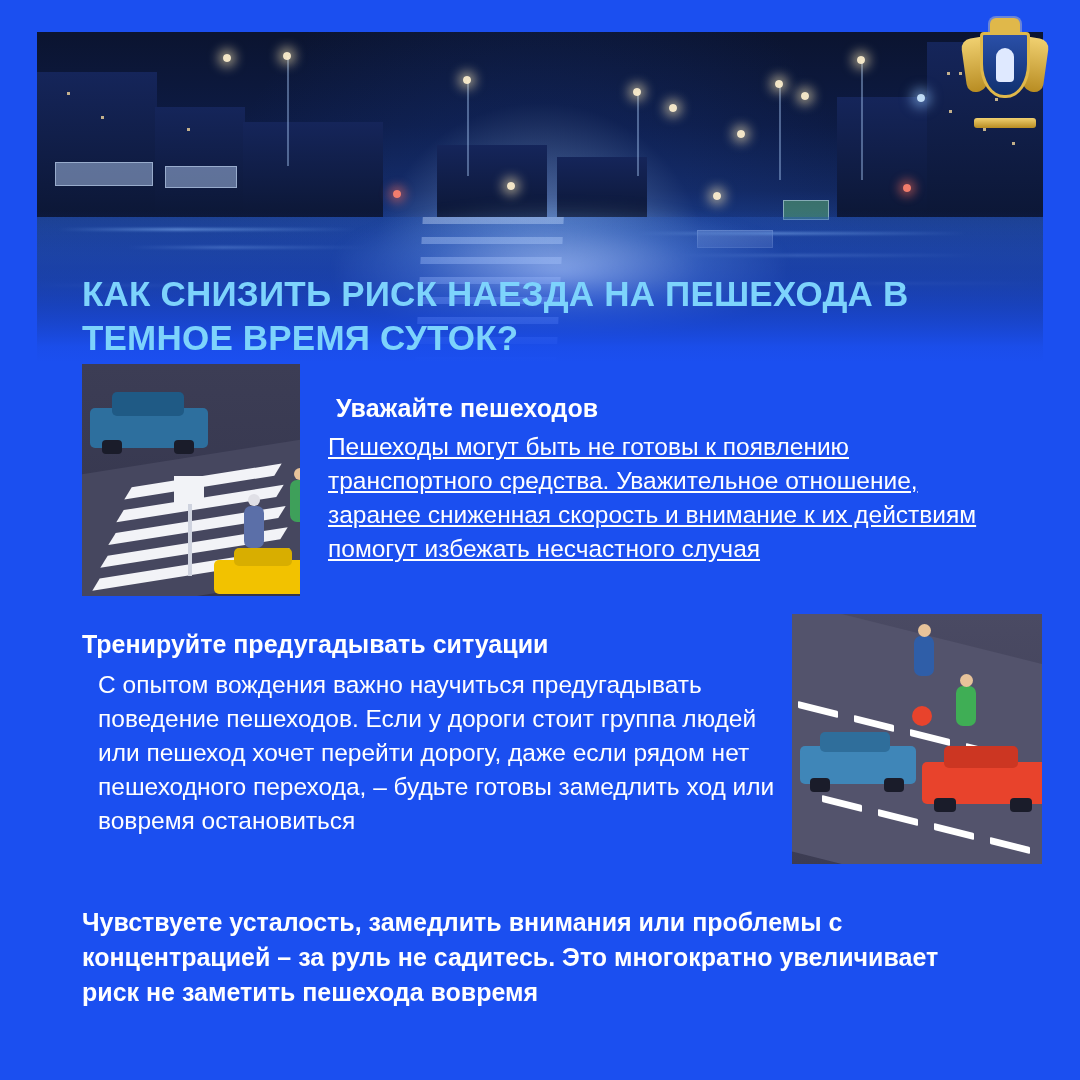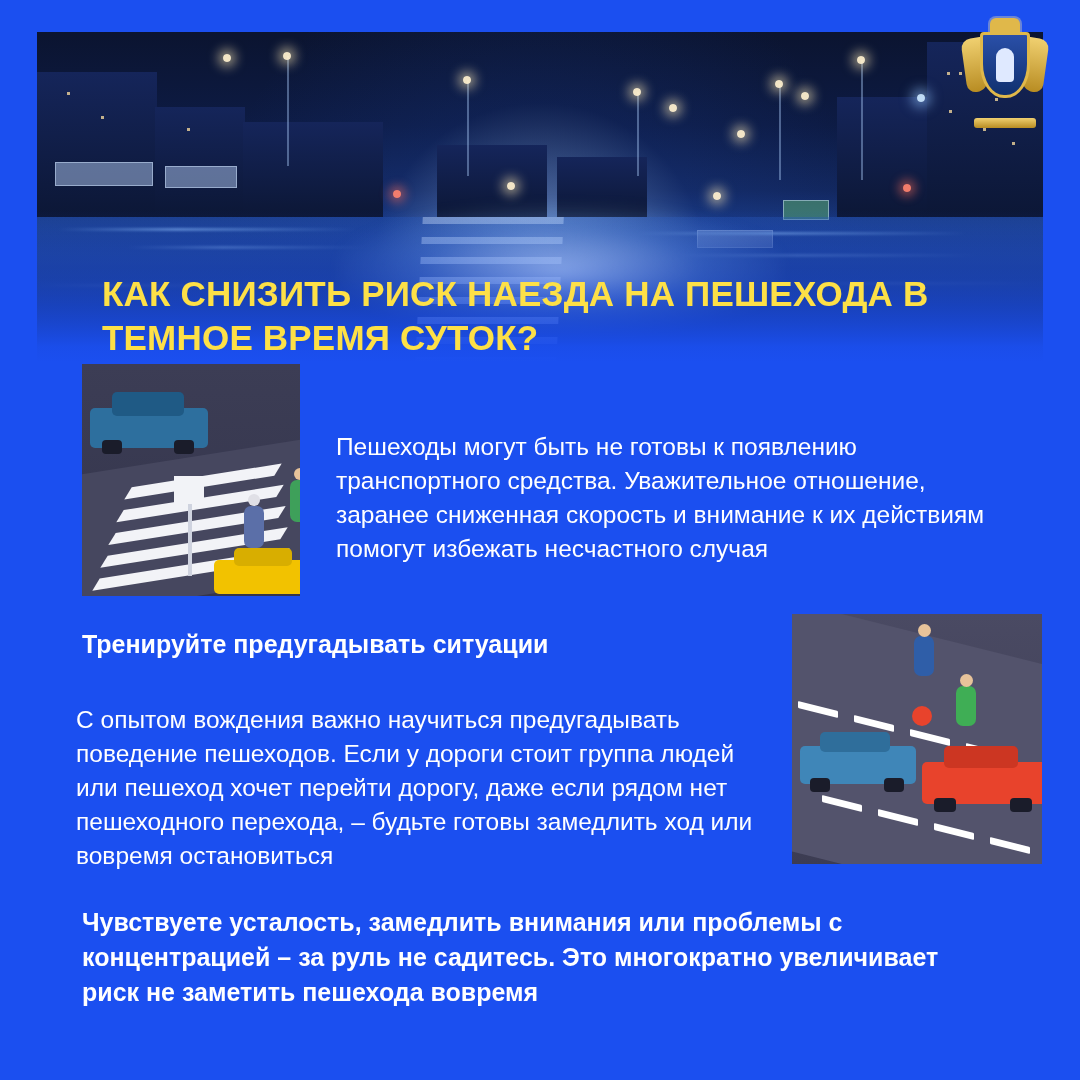--- a/index.html
+++ b/index.html
@@ -161,26 +161,25 @@
     background: linear-gradient(180deg, #f0d070 0%, #b88c22 100%);
     border-radius: 3px;
   }
 
   
   .title {
     position: absolute;
     left: 82px;
     top: 272px;
     width: 900px;
-    color: #fde047;
+    color: #7dd3fc;
     font-size: 35px;
     line-height: 44px;
     font-weight: bold;
     letter-spacing: 0.2px;
-    margin-left: 20px;
   }
 
   .thumb {
     position: absolute;
     overflow: hidden;
     background: #3a3b53;
   }
   .thumb-1 {
     left: 82px;
     top: 364px;
@@ -240,24 +239,24 @@
     font-weight: bold;
     line-height: 32px;
   }
   .body-text {
     position: absolute;
     color: #ffffff;
     font-size: 24.5px;
     line-height: 34px;
   }
   .block1-title { left: 336px; top: 392px; width: 640px; }
-  .block1-body  { left: 336px; top: 430px; width: 660px; }
+  .block1-body  { left: 328px; top: 430px; width: 660px; text-decoration: underline; }
 
   .block2-title { left: 82px; top: 628px; width: 680px; }
-  .block2-body  { left: 76px; top: 668px; width: 700px; margin-top: 35px; }
+  .block2-body  { left: 98px; top: 668px; width: 700px; }
 
   .footnote {
     position: absolute;
     left: 82px;
     top: 905px;
     width: 920px;
     color: #ffffff;
     font-size: 25px;
     line-height: 35px;
     font-weight: bold;
@@ -359,20 +358,21 @@
 
     <div class="ped-sign-post" style="left:106px;top:136px;height:76px;"></div>
     <div class="ped-sign" style="left:92px;top:112px;width:30px;height:28px;background:#f2f3f7;border-color:#f2f3f7;transform:none;"></div>
 
     <div class="person" style="left:208px;top:116px;width:20px;height:42px;background:#3ea05a;border-radius:7px;"></div>
     <div class="person" style="left:212px;top:104px;width:12px;height:12px;background:#e7c39a;border-radius:50%;"></div>
     <div class="person" style="left:162px;top:142px;width:20px;height:42px;background:#5b6fa8;border-radius:7px;"></div>
     <div class="person" style="left:166px;top:130px;width:12px;height:12px;background:#e0e0e6;border-radius:50%;"></div>
   </div>
 
+  <div class="section-title block1-title">Уважайте пешеходов</div>
   <div class="body-text block1-body">Пешеходы могут быть не готовы к появлению транспортного средства. Уважительное отношение, заранее сниженная скорость и внимание к их действиям помогут избежать несчастного случая</div>
 
   <div class="section-title block2-title">Тренируйте предугадывать ситуации</div>
   <div class="body-text block2-body">С опытом вождения важно научиться предугадывать поведение пешеходов. Если у дороги стоит группа людей или пешеход хочет перейти дорогу, даже если рядом нет пешеходного перехода, – будьте готовы замедлить ход или вовремя остановиться</div>
 
   <div class="thumb thumb-2">
     <div class="road-bg" style="background:linear-gradient(180deg,#4a4a63 0%,#3c3c52 100%);"></div>
     <div class="asphalt" style="left:-30px;top:20px;width:320px;height:250px;background:#53536c;transform:skewY(14deg);"></div>
 
     <div class="dash" style="left:6px;top:92px;width:40px;transform:skewY(14deg);"></div>

